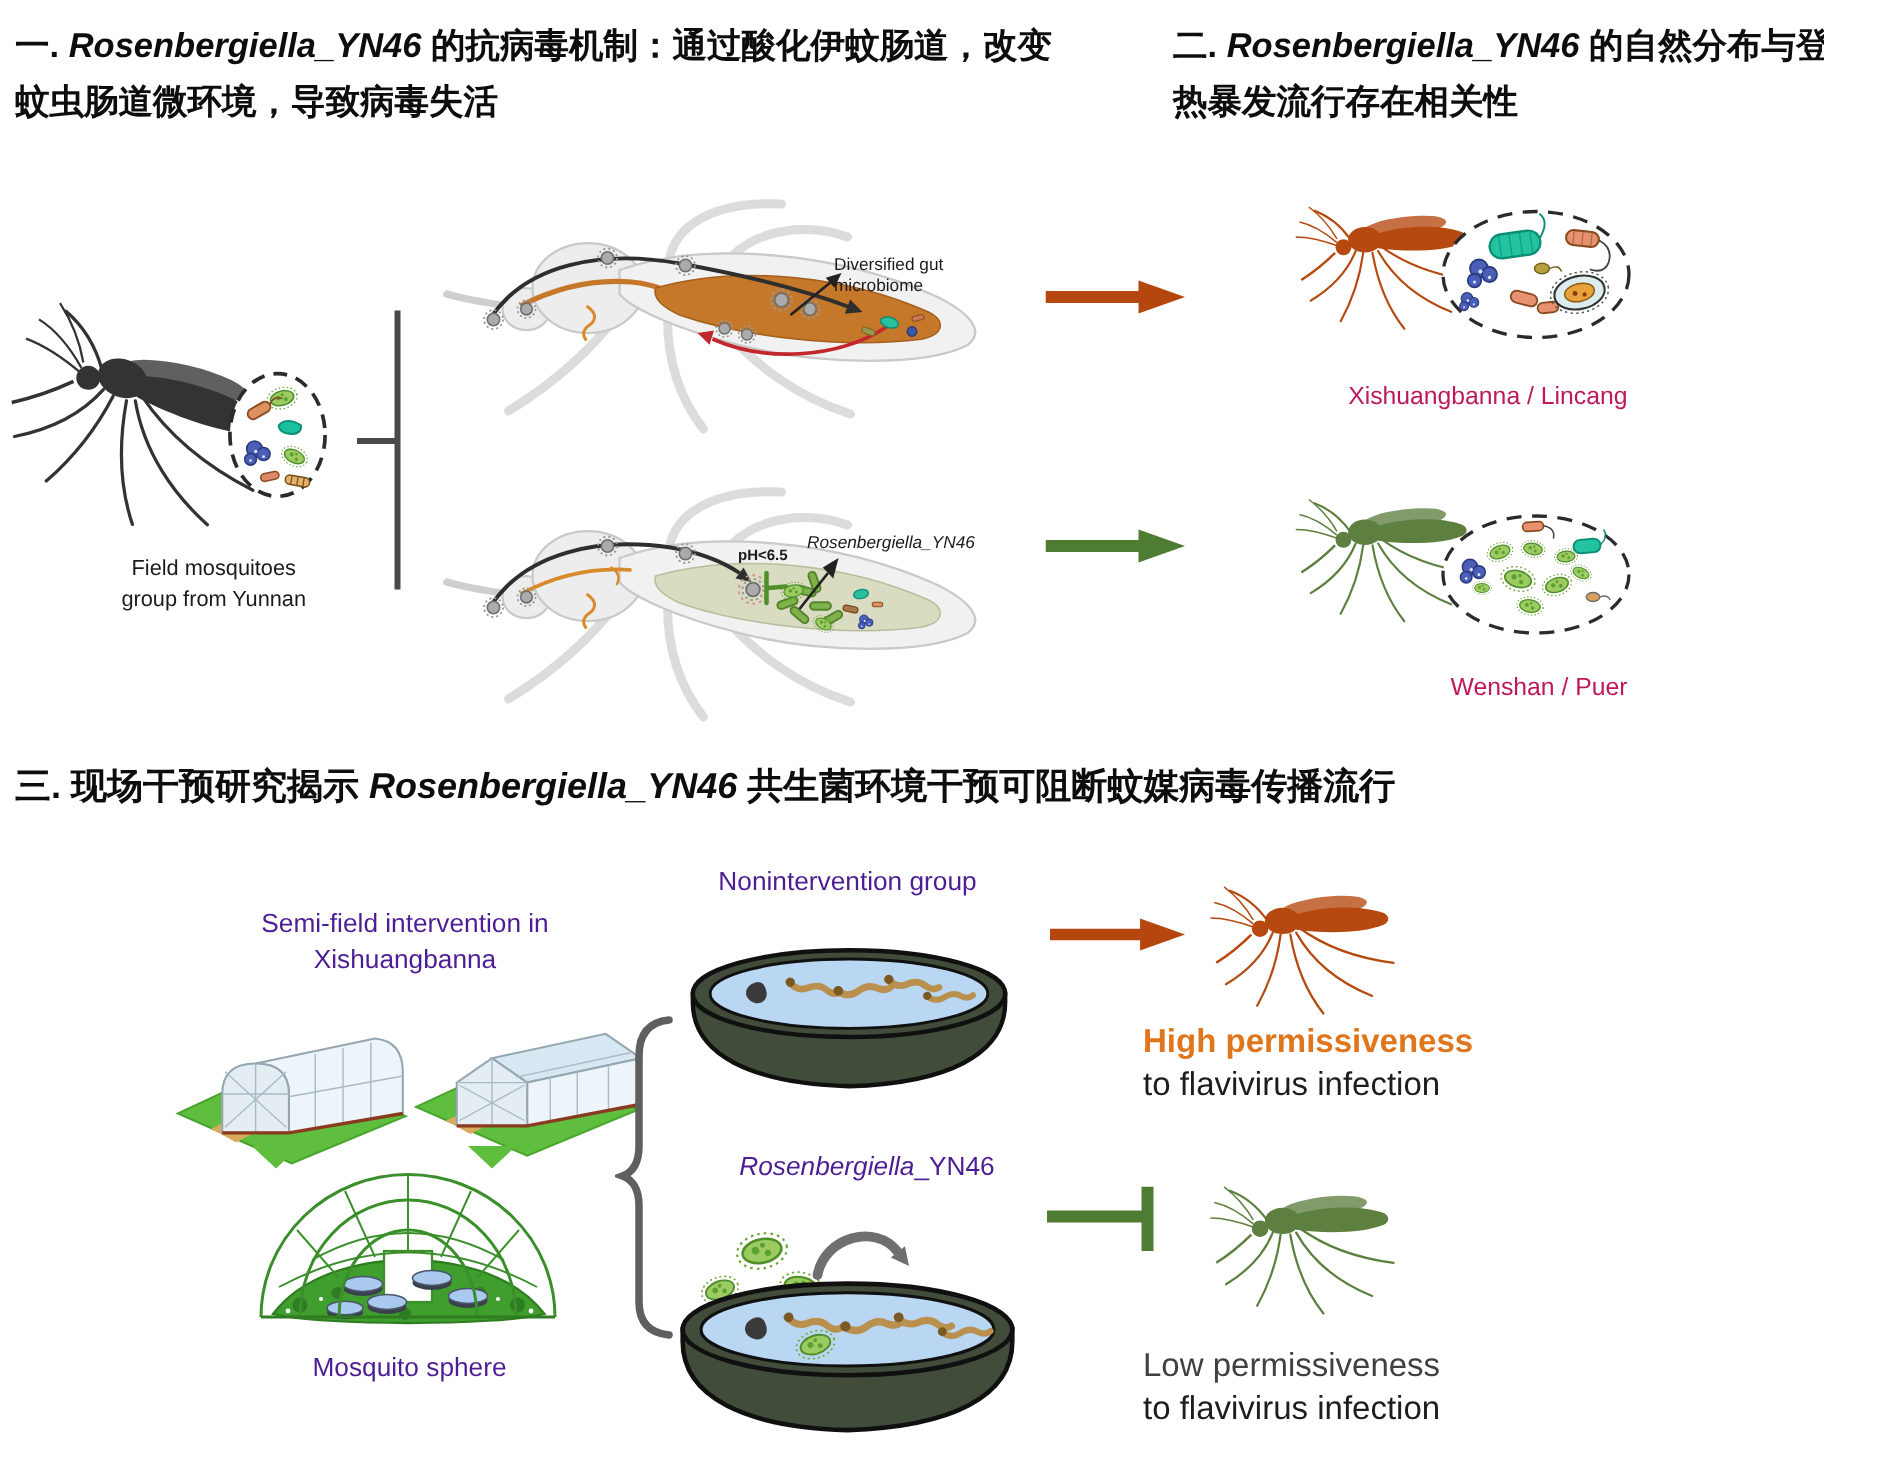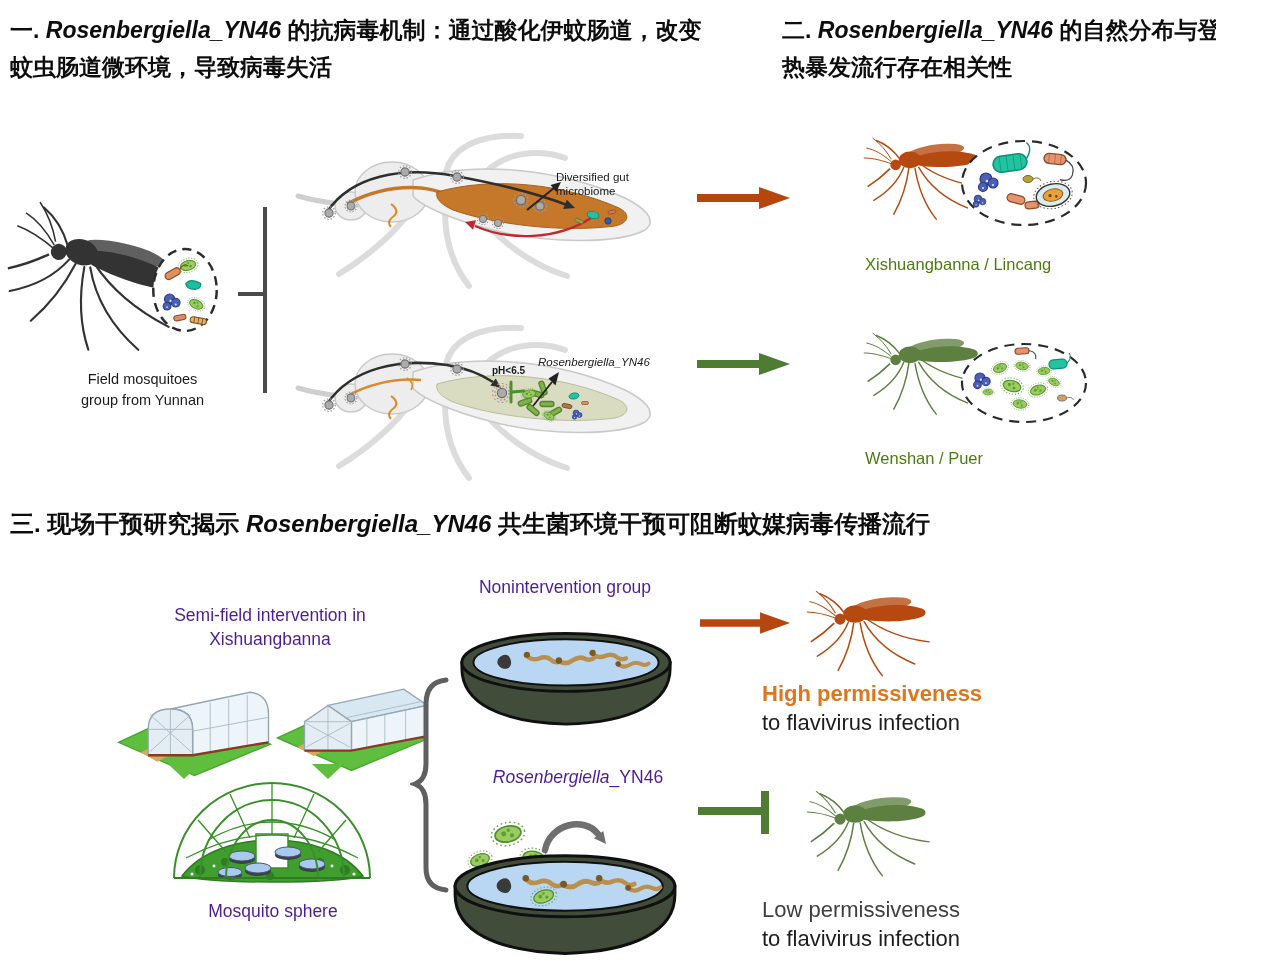--- a/index.html
+++ b/index.html
@@ -3,21 +3,21 @@
 <meta charset="utf-8">
 <style>
   html,body{margin:0;padding:0;background:#ffffff;}
   #canvas{position:relative;width:1216px;height:978px;background:#ffffff;overflow:hidden;
           font-family:"Liberation Sans","DejaVu Sans",sans-serif;color:#111;}
   .abs{position:absolute;}
   .h{font-weight:bold;font-size:23px;line-height:1.6;color:#0d0d0d;letter-spacing:0;}
   .h3{font-weight:bold;font-size:24px;color:#0d0d0d;white-space:nowrap;}
   .it{font-style:italic;}
   .cap14{font-size:14.5px;line-height:1.45;color:#1b1b1b;text-align:center;}
-  .cap16{font-size:16.5px;color:#4d7c0f;text-align:left;}
+  .cap16{font-size:16.5px;color:#be185d;text-align:right;}
   .cap17{font-size:17.5px;line-height:1.35;color:#4c1d95;text-align:center;}
   .tiny{font-size:11.5px;line-height:1.25;color:#1b1b1b;}
   .perm{display:block;font-size:22px;line-height:1.3;}
   .perm-orange{color:#e0761c;font-weight:bold;}
   .perm-green{color:#404040;}
   .perm-dark{color:#1d1d1d;}
   .line{background:#4a4a4a;}
   .chev{width:0;height:0;border-left:16px solid transparent;border-right:16px solid transparent;border-top:15px solid #5fbe3e;}
 </style>
 </head>

